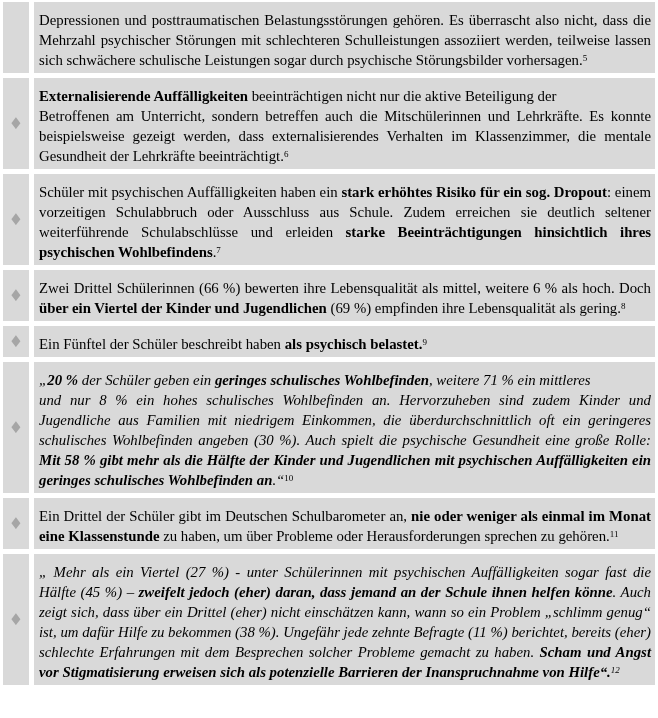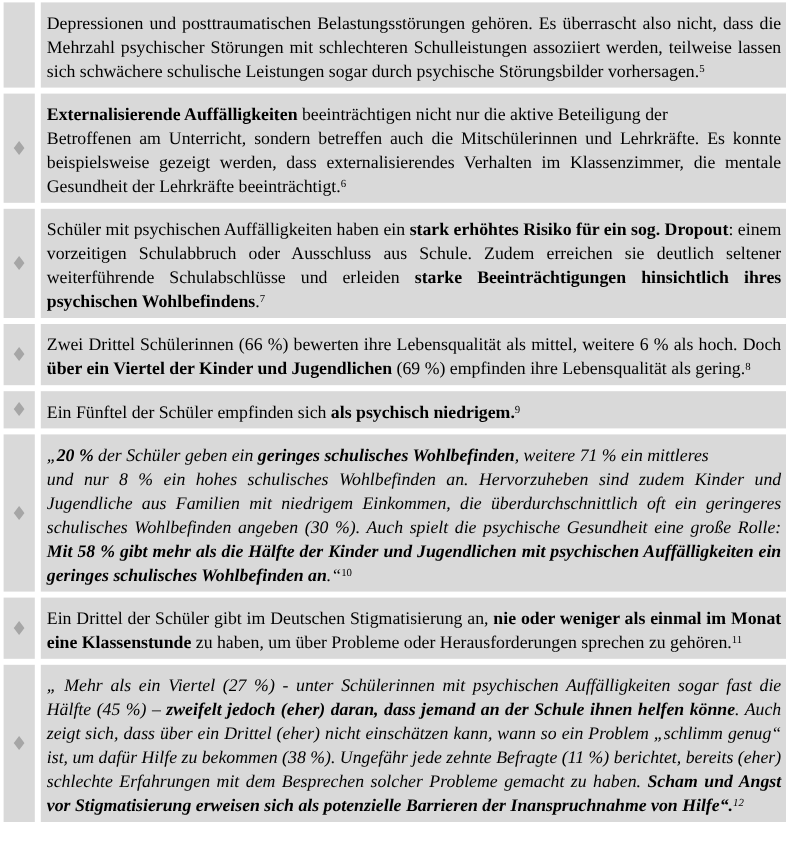--- a/index.html
+++ b/index.html
@@ -91,35 +91,35 @@
     <div class="bullet-cell">
       <span class="diamond">♦</span>
     </div>
     <div class="text-cell"><span>Zwei Drittel Schülerinnen (66 %) bewerten ihre Lebensqualität als mittel, weitere 6 % als hoch. Doch </span><span class="run-b">über ein Viertel der Kinder und Jugendlichen</span><span> (69 %) empfinden ihre Lebensqualität als gering.</span><sup class="fn">8</sup></div>
   </div>
 
   <div class="brow">
     <div class="bullet-cell">
       <span class="diamond">♦</span>
     </div>
-    <div class="text-cell"><span>Ein Fünftel der Schüler empfinden sich </span><span class="run-b">als psychisch niedrigem.</span><sup class="fn">9</sup></div>
+    <div class="text-cell"><span>Ein Fünftel der Schüler beschreibt haben </span><span class="run-b">als psychisch belastet.</span><sup class="fn">9</sup></div>
   </div>
 
   <div class="brow">
     <div class="bullet-cell">
       <span class="diamond">♦</span>
     </div>
     <div class="text-cell"><span class="run-i">„</span><span class="run-b run-i">20 %</span><span class="run-i"> der Schüler geben ein </span><span class="run-b run-i">geringes schulisches Wohlbefinden</span><span class="run-i">, weitere 71 % ein mittleres</span><br><span class="run-i">und nur 8 % ein hohes schulisches Wohlbefinden an. Hervorzuheben sind zudem Kinder und Jugendliche aus Familien mit niedrigem Einkommen, die überdurchschnittlich oft ein geringeres schulisches Wohlbefinden angeben (30 %). Auch spielt die psychische Gesundheit eine große Rolle: </span><span class="run-b run-i">Mit 58 % gibt mehr als die Hälfte der Kinder und Jugendlichen mit psychischen Auffälligkeiten ein geringes schulisches Wohlbefinden an</span><span class="run-i">.“</span><sup class="fn">10</sup></div>
   </div>
 
   <div class="brow">
     <div class="bullet-cell">
       <span class="diamond">♦</span>
     </div>
-    <div class="text-cell"><span>Ein Drittel der Schüler gibt im Deutschen Stigmatisierung an, </span><span class="run-b">nie oder weniger als einmal im Monat eine Klassenstunde</span><span> zu haben, um über Probleme oder Herausforderungen sprechen zu gehören.</span><sup class="fn">11</sup></div>
+    <div class="text-cell"><span>Ein Drittel der Schüler gibt im Deutschen Schulbarometer an, </span><span class="run-b">nie oder weniger als einmal im Monat eine Klassenstunde</span><span> zu haben, um über Probleme oder Herausforderungen sprechen zu gehören.</span><sup class="fn">11</sup></div>
   </div>
 
   <div class="brow">
     <div class="bullet-cell">
       <span class="diamond">♦</span>
     </div>
     <div class="text-cell"><span class="run-i">„ Mehr als ein Viertel (27 %) - unter Schülerinnen mit psychischen Auffälligkeiten sogar fast die Hälfte (45 %) – </span><span class="run-b run-i">zweifelt jedoch (eher) daran, dass jemand an der Schule ihnen helfen könne</span><span class="run-i">. Auch zeigt sich, dass über ein Drittel (eher) nicht einschätzen kann, wann so ein Problem „schlimm genug“ ist, um dafür Hilfe zu bekommen (38 %). Ungefähr jede zehnte Befragte (11 %) berichtet, bereits (eher) schlechte Erfahrungen mit dem Besprechen solcher Probleme gemacht zu haben. </span><span class="run-b run-i">Scham und Angst vor Stigmatisierung erweisen sich als potenzielle Barrieren der Inanspruchnahme von Hilfe“.</span><sup class="fn run-i">12</sup></div>
   </div>
 </div>
 </div>

